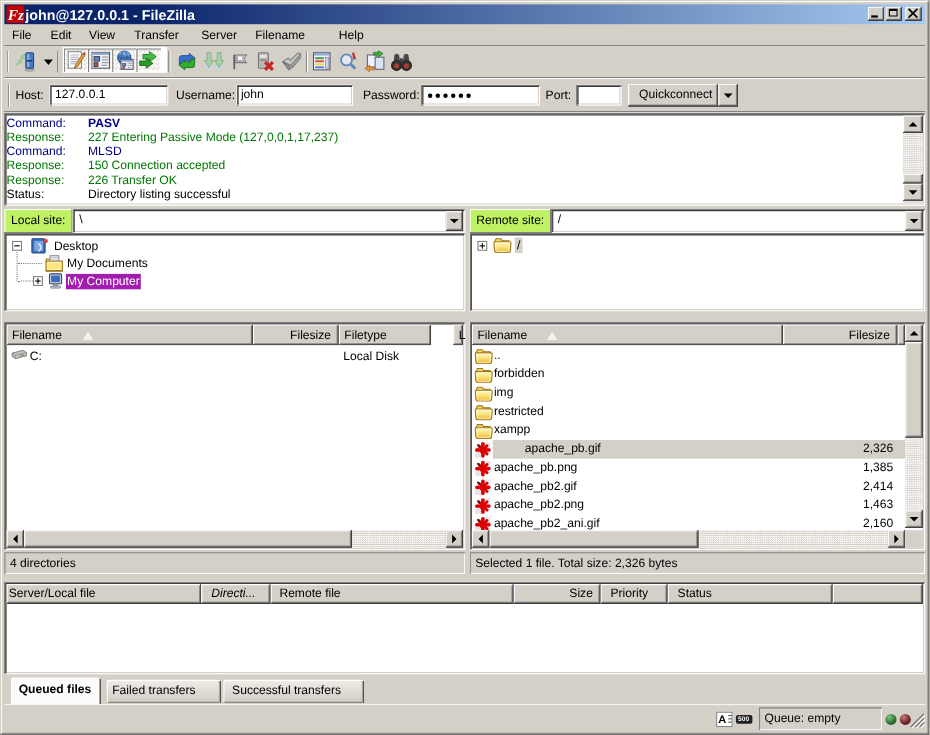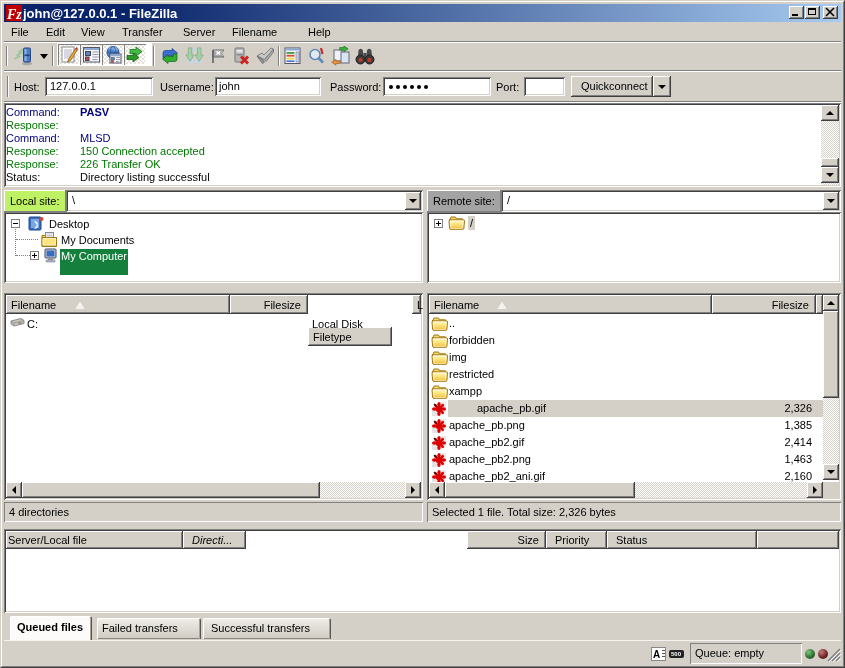--- a/index.html
+++ b/index.html
@@ -241,20 +241,21 @@
   <div class="abs raised2 btn" style="left:649px;top:4px;width:18px;height:21px;">
     <div class="abs" style="left:5px;top:9px;width:0;height:0;border-left:4px solid transparent;border-right:4px solid transparent;border-top:4px solid #000;"></div>
   </div>
 </div>
 <div class="abs" style="left:4px;top:101px;width:837px;height:2px;box-shadow:inset 0 1px 0 #808080, inset 0 -1px 0 #fff;"></div>
 
 <div id="log" class="abs sunken2 white" style="left:4px;top:103px;width:837px;height:84px;">
   <div class="txt" style="left:2px;top:3px;color:#000080;">Command:</div>
     <div class="txt" style="left:76px;top:3px;color:#000080;font-weight:bold;">PASV</div>
   <div class="txt" style="left:2px;top:16px;color:#007700;">Response:</div>
+    <div class="txt" style="left:76px;top:16px;color:#007700;">227 Entering Passive Mode (127,0,0,1,17,237)</div>
   <div class="txt" style="left:2px;top:29px;color:#000080;">Command:</div>
     <div class="txt" style="left:76px;top:29px;color:#000080;">MLSD</div>
   <div class="txt" style="left:2px;top:42px;color:#007700;">Response:</div>
     <div class="txt" style="left:76px;top:42px;color:#007700;">150 Connection accepted</div>
   <div class="txt" style="left:2px;top:55px;color:#007700;">Response:</div>
     <div class="txt" style="left:76px;top:55px;color:#007700;">226 Transfer OK</div>
   <div class="txt" style="left:2px;top:68px;color:#000;">Status:</div>
     <div class="txt" style="left:76px;top:68px;color:#000;">Directory listing successful</div>
 
   <div class="abs" style="left:817px;top:2px;width:18px;height:80px;background:repeating-conic-gradient(#ffffff 0% 25%, #d6d2ca 0% 50%) 0 0/2px 2px;">
@@ -296,27 +297,27 @@
     </svg>
     <div class="txt" style="left:57px;top:22px;">My Documents</div>
 
     <div class="expander plus" style="left:26px;top:39px;"></div>
     <svg class="abs" style="left:39px;top:35px;" width="17" height="17" viewBox="0 0 17 17">
       <rect x="2" y="2" width="11" height="9" rx="1" fill="#c8d4e8" stroke="#445"></rect>
       <rect x="3.5" y="3.5" width="8" height="6" fill="#3a6ebd"></rect>
       <rect x="5" y="11" width="5" height="2" fill="#99a"></rect>
       <rect x="3" y="13" width="9" height="2" rx="0.5" fill="#b8c0cc" stroke="#667" stroke-width="0.5"></rect>
     </svg>
-    <div class="abs" style="left:56px;top:37px;height:26px;background:#15803d;padding:0 1px;">
+    <div class="abs" style="left:56px;top:37px;height:14px;background:#a21caf;padding:0 1px;">
         <div style="color:#fff;font-size:11px;line-height:14px;white-space:nowrap;">My Computer</div>
       </div>
   </div>
 </div>
 <div id="remotesite" class="abs" style="left:427px;top:190px;width:414px;height:93px;">
-  <div class="abs raised1" style="left:0;top:0;width:74px;height:22px;background:#a3a3a3;">
+  <div class="abs raised1" style="left:0;top:0;width:74px;height:22px;background:#bef264;">
       <div class="txt" style="left:6px;top:5px;">Remote site:</div>
     </div>
   <div class="abs sunken2 white" style="left:74px;top:0;width:340px;height:22px;">
     <div class="txt" style="left:6px;top:4px;">/</div>
     <div class="abs raised2 btn arr-dn" style="left:322px;top:2px;width:16px;height:18px;"></div>
   </div>
   <div class="abs sunken2 white" style="left:0;top:22px;width:414px;height:71px;">
     <div class="expander plus" style="left:7px;top:7px;"></div>
     <svg class="abs" style="left:21px;top:3px;" width="18" height="16">
         <use href="#fold"></use>
@@ -328,21 +329,21 @@
 </div>
 
 <div id="locallist" class="abs sunken2 white" style="left:4px;top:293px;width:419px;height:207px;">
   <div class="abs hc" style="left:2px;top:2px;width:224px;height:19px;">
       <div class="txt" style="left:5px;top:4px;">Filename</div>
     <div class="abs" style="left:69px;top:6px;width:0;height:0;border-left:5px solid transparent;border-right:5px solid transparent;border-bottom:8px solid #f4f2ee;filter:drop-shadow(0 0 0.5px #999);"></div>
   </div>
   <div class="abs hc" style="left:226px;top:2px;width:78px;height:19px;">
       <div class="txt" style="right:7px;top:4px;">Filesize</div>
     </div>
-  <div class="abs hc" style="left:304px;top:2px;width:84px;height:19px;margin-top:32px;">
+  <div class="abs hc" style="left:304px;top:2px;width:84px;height:19px;">
       <div class="txt" style="left:5px;top:4px;">Filetype</div>
     </div>
   <div class="abs hc" style="left:408px;top:2px;width:9px;height:19px;">
       <div class="txt" style="left:5px;top:4px;">L</div>
     </div>
 
   <svg class="abs" style="left:5px;top:24px;" width="17" height="13" viewBox="0 0 17 13">
     <path d="M2,4 l10,-2.5 l3,2 l0,3 l-10,2.5 l-3,-2 Z" fill="#c8c4bc" stroke="#666" stroke-width="0.7"></path>
     <path d="M2,4 l3,2 l10,-2.5" fill="none" stroke="#888" stroke-width="0.7"></path>
     <path d="M5,6 l0,3" stroke="#888" stroke-width="0.7"></path>
@@ -437,20 +438,23 @@
   <div class="txt" style="left:5px;top:4px;">Selected 1 file. Total size: 2,326 bytes</div>
 </div>
 
 <div id="queue" class="abs sunken2 white" style="left:4px;top:529px;width:837px;height:84px;">
   <div class="abs hc" style="left:2px;top:2px;width:177px;height:18px;">
       <div class="txt" style="left:2px;top:3px;">Server/Local file</div>
     </div>
   <div class="abs hc" style="left:179px;top:2px;width:63px;height:18px;">
       <div class="txt" style="left:9px;top:3px;font-style:italic;">Directi...</div>
     </div>
+  <div class="abs hc" style="left:242px;top:2px;width:221px;height:18px;">
+      <div class="txt" style="left:8px;top:3px;">Remote file</div>
+    </div>
   <div class="abs hc" style="left:463px;top:2px;width:79px;height:18px;">
       <div class="txt" style="right:7px;top:3px;">Size</div>
     </div>
   <div class="abs hc" style="left:542px;top:2px;width:61px;height:18px;">
       <div class="txt" style="left:9px;top:3px;">Priority</div>
     </div>
   <div class="abs hc" style="left:603px;top:2px;width:150px;height:18px;">
       <div class="txt" style="left:9px;top:3px;">Status</div>
     </div>
   <div class="abs hc" style="left:753px;top:2px;width:82px;height:18px;"></div>

